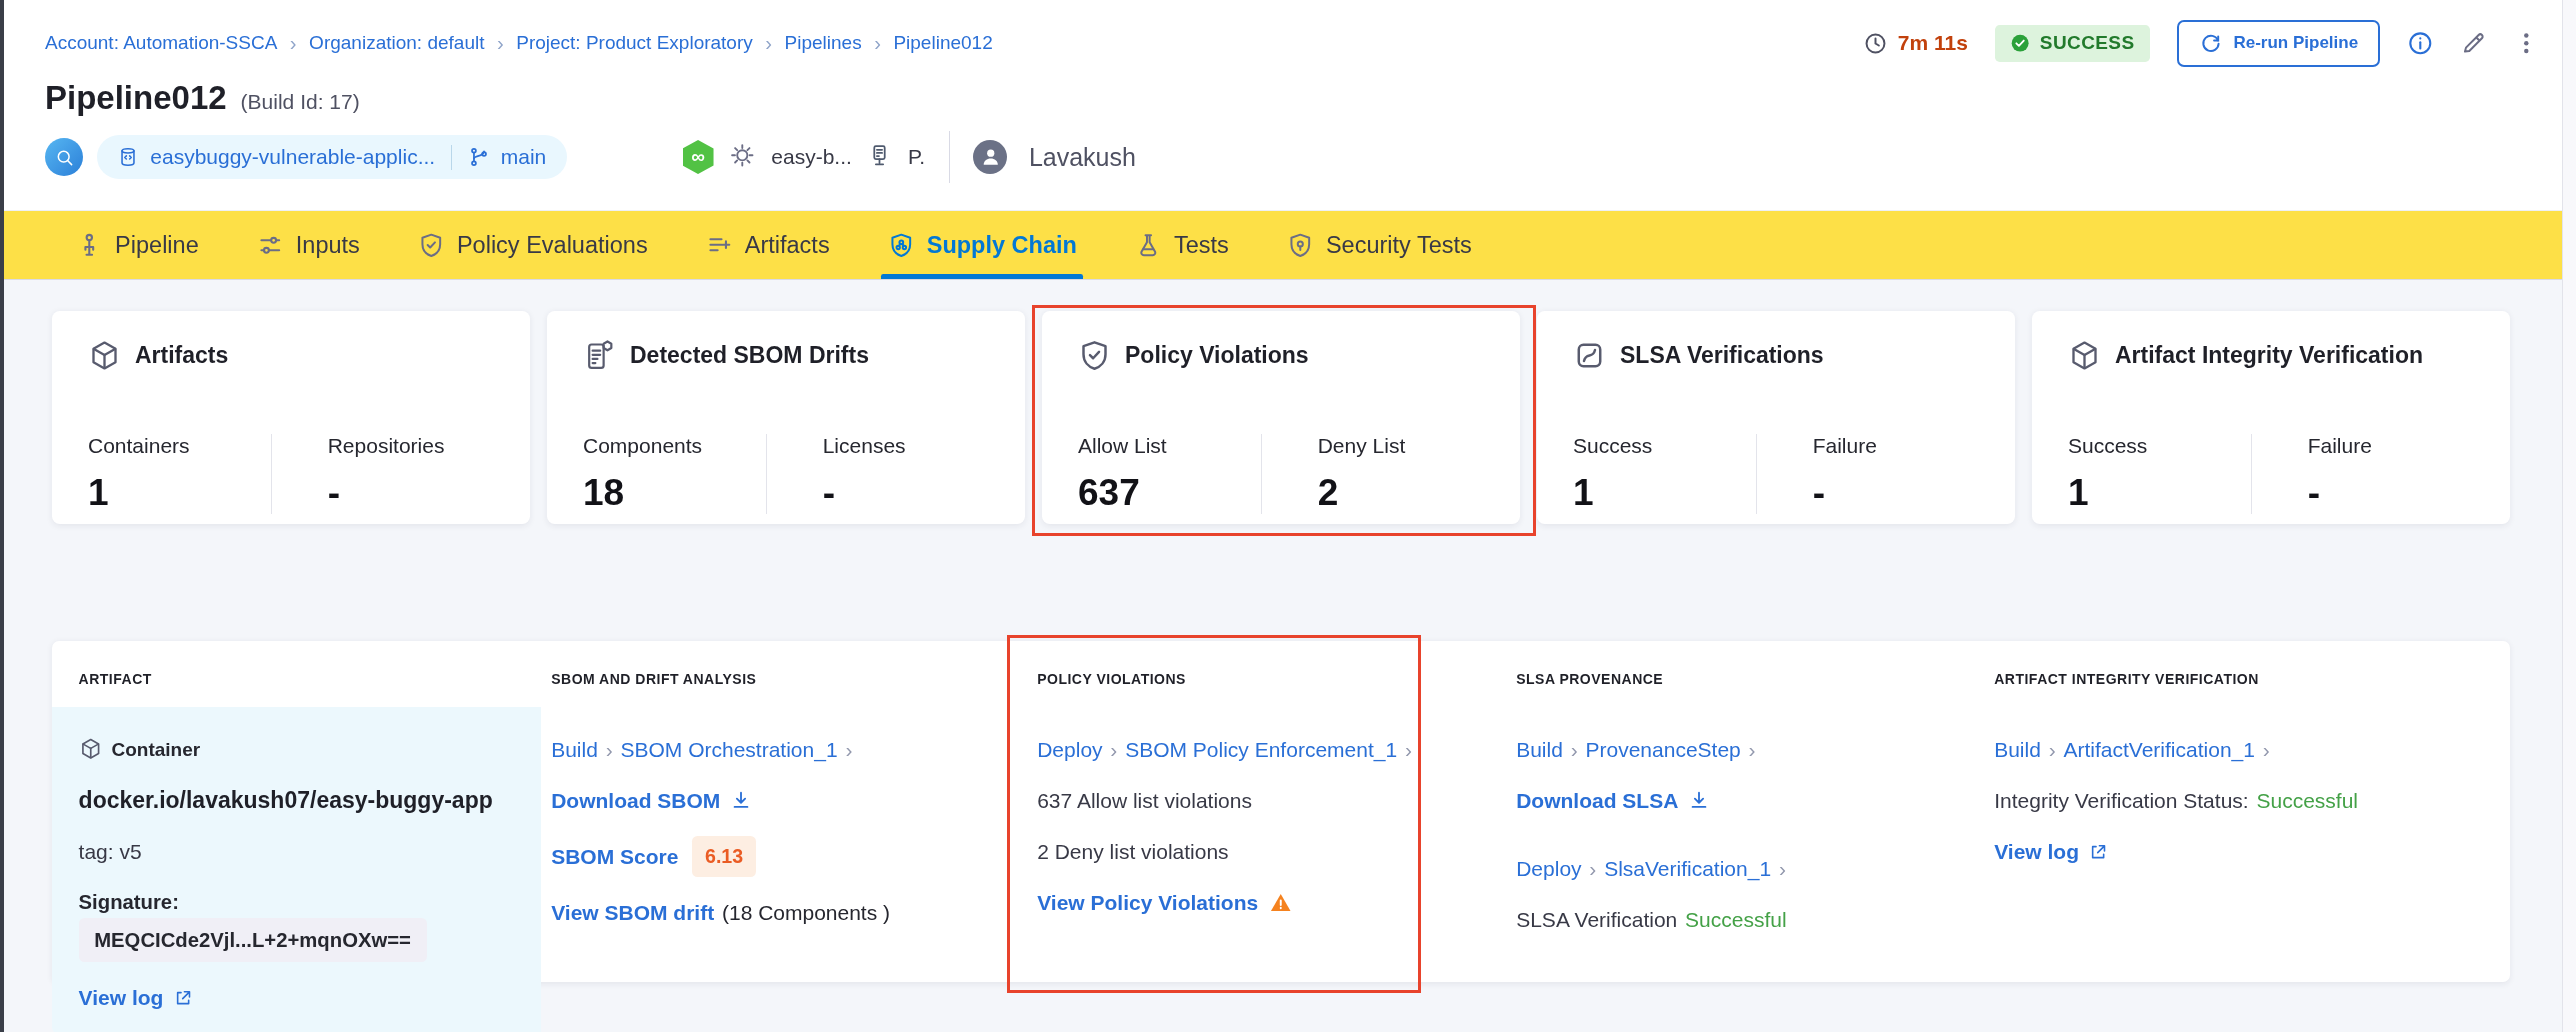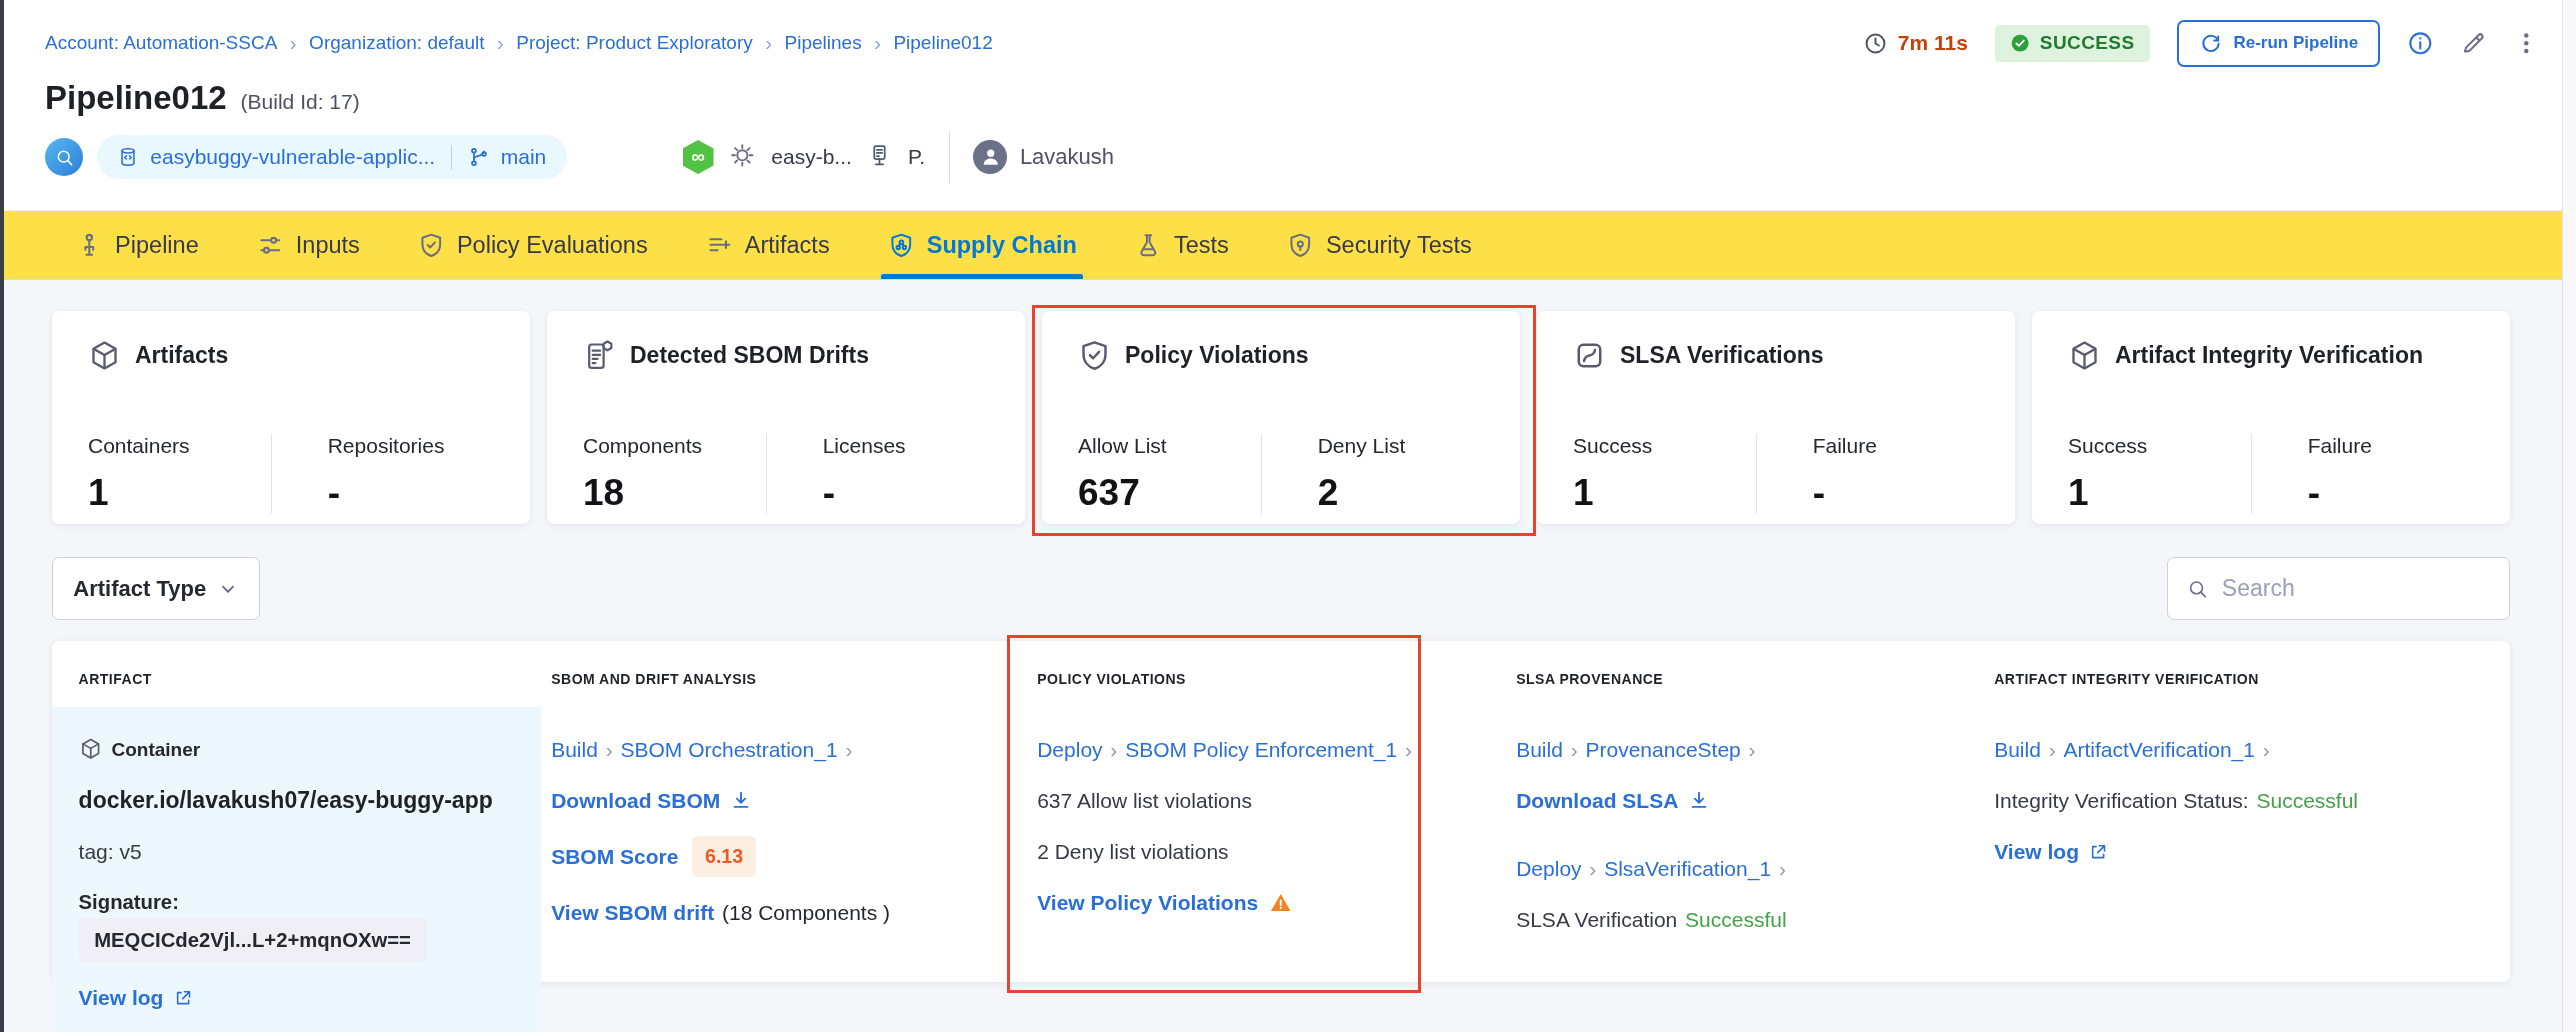--- a/index.html
+++ b/index.html
@@ -45,21 +45,21 @@
   .trigger-group { display:flex; align-items:center; gap:15.6px; margin-left:116px; }
   .hexagon { width:31px; height:34px; background:#52c244; clip-path:polygon(50% 0,100% 25%,100% 75%,50% 100%,0 75%,0 25%); display:flex; align-items:center; justify-content:center; }
   .hexagon::before { content:"∞"; color:#fff; font-size:19px; font-weight:700; }
   .trigger-group .gear svg { width:26.6px; height:26.6px; color:#6b6d85; }
   .trigger-group .txt { font-size:21px; color:#383946; }
   .trigger-group .srv svg { width:25px; height:25px; color:#4f5a6e; }
   .meta-div { width:1.2px; height:52px; background:#d9dae5; margin:0 23.5px; }
   .user-chip { display:flex; align-items:center; gap:12.5px; }
   .avatar { width:34px; height:34px; border-radius:50%; background:#6b7186; display:flex; align-items:center; justify-content:center; }
   .avatar svg { width:23.5px; height:23.5px; color:#fff; }
-  .user-chip .txt { font-size:22px; color:#4f5162; }
+  .user-chip .txt { font-size:25px; color:#4f5162;margin-left:9px; }
 
   .tabs { position:absolute; left:0; right:0; bottom:0; height:70px; border-top:0.8px solid #eef0f5; border-bottom:0.8px solid #d9dae5; display:flex; align-items:stretch; padding-left:72px; gap:58px; background:#fde047; }
   .tab { display:flex; align-items:center; gap:12.5px; font-size:23.5px; color:#383946; cursor:pointer; position:relative; }
   .tab svg { width:26.6px; height:26.6px; color:#6b6d85; }
   .tab.active { color:#0278d5; font-weight:700; }
   .tab.active svg { color:#0278d5; }
   .tab.active::after { content:""; position:absolute; left:-6.3px; right:-6.3px; bottom:0; height:4.7px; background:#0278d5; border-radius:2.3px 2.3px 0 0; }
 
   
   .cards { position:absolute; left:52px; right:66px; top:311px; display:flex; gap:17px; }
@@ -467,34 +467,20 @@
           <div class="stat-value">1</div>
         </div>
         <div class="stat">
           <div class="stat-label">Failure</div>
           <div class="stat-value">-</div>
         </div>
       </div>
     </div>
   </div>
 
-  <div class="filter-row">
-    <div class="artifact-type">
-      <span class="txt">Artifact Type</span>
-      <svg viewBox="0 0 28 28" width="22" height="22">
-          <use href="#i-chevdown"></use>
-        </svg>
-    </div>
-    <div class="search-box">
-      <svg viewBox="0 0 26.5625 30" width="21" height="23.5">
-          <use href="#i-search"></use>
-        </svg>
-      <input type="text" placeholder="Search" style="">
-    </div>
-  </div>
 
   <div class="table-card">
     <div class="th n1">ARTIFACT</div>
     <div class="th n2">SBOM AND DRIFT ANALYSIS</div>
     <div class="th n3">POLICY VIOLATIONS</div>
     <div class="th n4">SLSA PROVENANCE</div>
     <div class="th n5">ARTIFACT INTEGRITY VERIFICATION</div>
 
     <div class="td n1">
       <p class="type-line">

